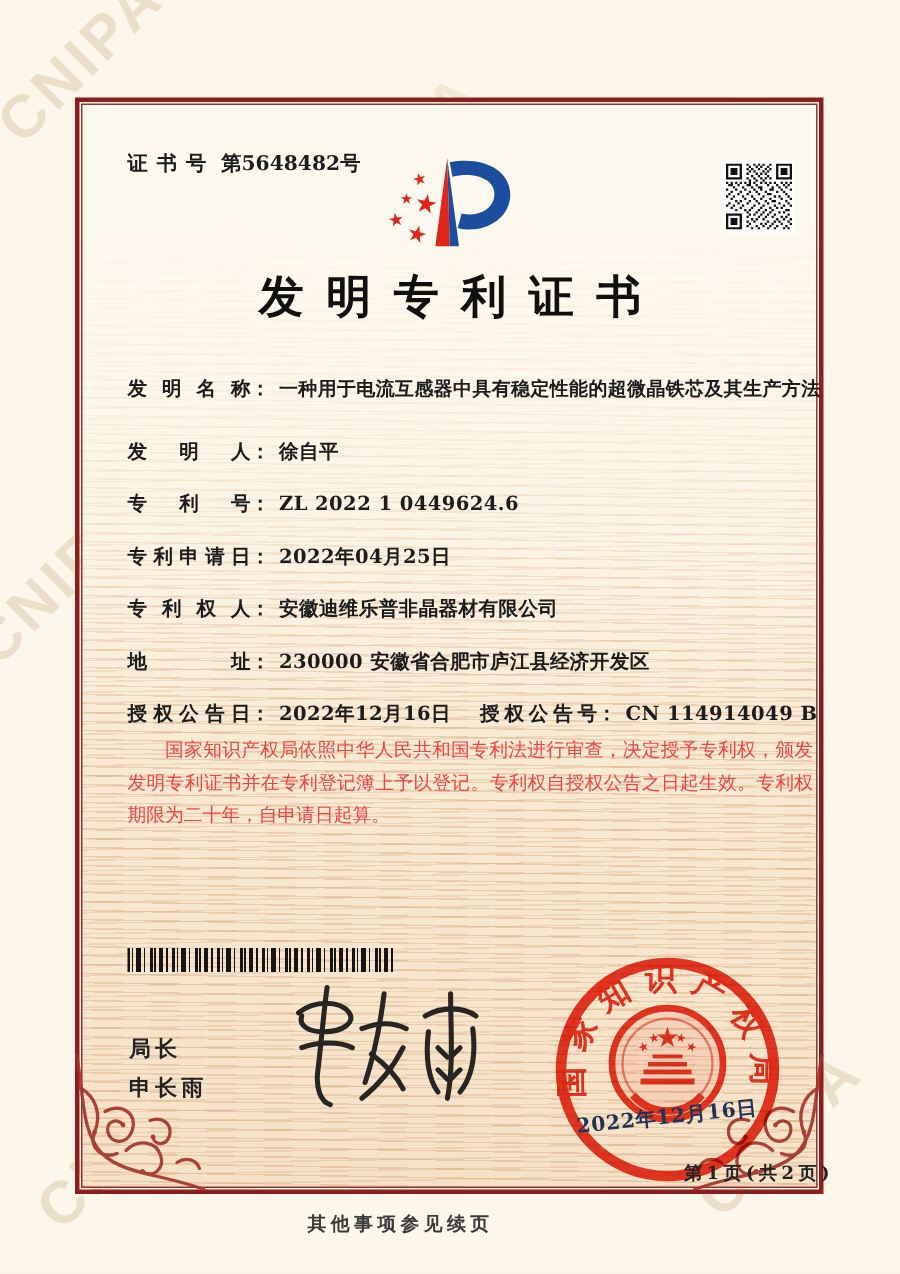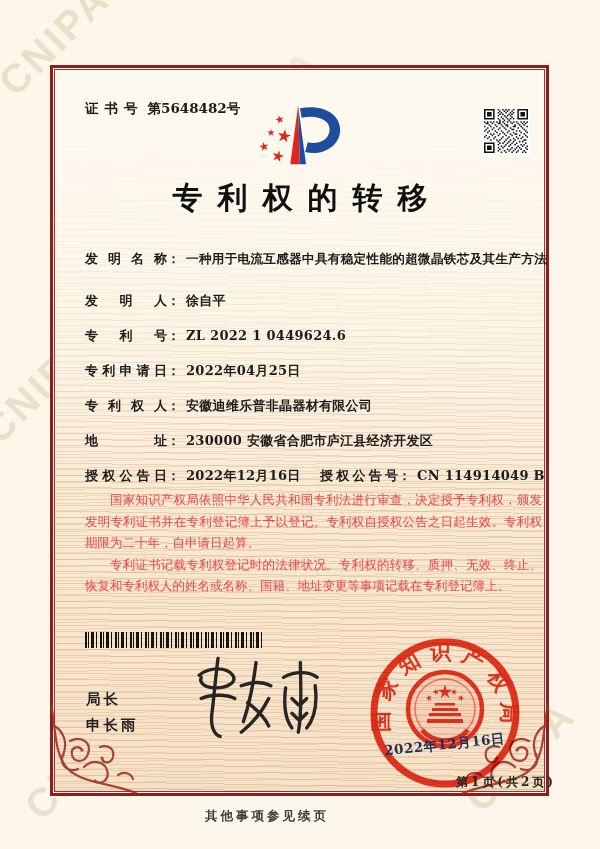--- a/index.html
+++ b/index.html
@@ -146,21 +146,21 @@
   <svg class="qr" viewBox="0 0 29 29">
     <rect width="29" height="29" fill="#fff"></rect>
     <g fill="#111">
       <path d="M0,0h7v7h-7z M22,0h7v7h-7z M0,22h7v7h-7z"></path>
       <path d="M1,1h5v5h-5z M23,1h5v5h-5z M1,23h5v5h-5z" fill="#fff"></path>
       <path d="M2,2h3v3h-3z M24,2h3v3h-3z M2,24h3v3h-3z"></path>
       <path d="M9,0h1v1h-1z M12,0h1v1h-1z M14,0h1v1h-1z M16,0h1v1h-1z M19,0h1v1h-1z M10,1h1v1h-1z M13,1h1v1h-1z M15,1h1v1h-1z M18,1h1v1h-1z M9,2h1v1h-1z M11,2h1v1h-1z M14,2h1v1h-1z M17,2h1v1h-1z M19,2h1v1h-1z M10,3h1v1h-1z M12,3h1v1h-1z M16,3h1v1h-1z M18,3h1v1h-1z M9,4h1v1h-1z M13,4h1v1h-1z M15,4h1v1h-1z M17,4h1v1h-1z M11,5h1v1h-1z M14,5h1v1h-1z M18,5h1v1h-1z M9,6h1v1h-1z M12,6h1v1h-1z M15,6h1v1h-1z M17,6h1v1h-1z M19,6h1v1h-1z M10,7h1v1h-1z M13,7h1v1h-1z M16,7h1v1h-1z M0,8h1v1h-1z M2,8h1v1h-1z M4,8h1v1h-1z M6,8h1v1h-1z M8,8h1v1h-1z M10,8h1v1h-1z M12,8h1v1h-1z M15,8h1v1h-1z M17,8h1v1h-1z M19,8h1v1h-1z M21,8h1v1h-1z M24,8h1v1h-1z M26,8h1v1h-1z M28,8h1v1h-1z M1,9h2v1h-2z M5,9h1v1h-1z M9,9h2v1h-2z M13,9h1v1h-1z M18,9h1v1h-1z M22,9h1v1h-1z M25,9h1v1h-1z M27,9h1v1h-1z M3,10h1v1h-1z M7,10h1v1h-1z M11,10h1v1h-1z M14,10h2v1h-2z M20,10h1v1h-1z M23,10h1v1h-1z M26,10h1v1h-1z M0,11h1v1h-1z M4,11h1v1h-1z M8,11h1v1h-1z M12,11h1v1h-1z M15,11h1v1h-1z M19,11h2v1h-2z M24,11h1v1h-1z M28,11h1v1h-1z M2,12h1v1h-1z M6,12h1v1h-1z M10,12h1v1h-1z M13,12h1v1h-1z M17,12h1v1h-1z M22,12h1v1h-1z M25,12h1v1h-1z M1,13h1v1h-1z M5,13h1v1h-1z M9,13h1v1h-1z M14,13h1v1h-1z M18,13h2v1h-2z M26,13h1v1h-1z M0,14h1v1h-1z M3,14h1v1h-1z M7,14h1v1h-1z M11,14h1v1h-1z M16,14h1v1h-1z M21,14h1v1h-1z M23,14h1v1h-1z M27,14h1v1h-1z M2,15h1v1h-1z M8,15h1v1h-1z M12,15h1v1h-1z M15,15h1v1h-1z M19,15h1v1h-1z M24,15h1v1h-1z M28,15h1v1h-1z M4,16h1v1h-1z M6,16h1v1h-1z M10,16h1v1h-1z M13,16h1v1h-1z M17,16h1v1h-1z M20,16h2v1h-2z M26,16h1v1h-1z M1,17h1v1h-1z M5,17h1v1h-1z M9,17h1v1h-1z M14,17h1v1h-1z M18,17h1v1h-1z M23,17h1v1h-1z M27,17h1v1h-1z M0,18h1v1h-1z M3,18h1v1h-1z M7,18h1v1h-1z M12,18h1v1h-1z M16,18h1v1h-1z M21,18h1v1h-1z M25,18h1v1h-1z M28,18h1v1h-1z M2,19h1v1h-1z M6,19h1v1h-1z M11,19h1v1h-1z M15,19h1v1h-1z M19,19h1v1h-1z M22,19h1v1h-1z M24,19h1v1h-1z M4,20h1v1h-1z M8,20h1v1h-1z M10,20h1v1h-1z M14,20h1v1h-1z M17,20h1v1h-1z M20,20h1v1h-1z M26,20h2v1h-2z M9,21h1v1h-1z M13,21h1v1h-1z M16,21h1v1h-1z M19,21h1v1h-1z M23,21h1v1h-1z M25,21h1v1h-1z M10,22h1v1h-1z M12,22h1v1h-1z M15,22h1v1h-1z M18,22h1v1h-1z M21,22h1v1h-1z M27,22h1v1h-1z M9,23h1v1h-1z M14,23h1v1h-1z M17,23h1v1h-1z M20,23h1v1h-1z M24,23h1v1h-1z M26,23h1v1h-1z M11,24h1v1h-1z M13,24h1v1h-1z M16,24h1v1h-1z M22,24h1v1h-1z M25,24h1v1h-1z M28,24h1v1h-1z M9,25h1v1h-1z M12,25h1v1h-1z M18,25h1v1h-1z M21,25h1v1h-1z M23,25h1v1h-1z M27,25h1v1h-1z M10,26h1v1h-1z M15,26h1v1h-1z M17,26h1v1h-1z M20,26h1v1h-1z M24,26h1v1h-1z M28,26h1v1h-1z M9,27h1v1h-1z M13,27h1v1h-1z M16,27h1v1h-1z M19,27h1v1h-1z M22,27h1v1h-1z M26,27h1v1h-1z M11,28h1v1h-1z M14,28h1v1h-1z M18,28h1v1h-1z M21,28h1v1h-1z M25,28h1v1h-1z M27,28h1v1h-1z"></path>
     </g>
   </svg>
 
-  <div class="title">专利权的转移</div>
+  <div class="title">发明专利证书</div>
 
   <div class="fields">
     <div class="frow" style="top:0;">
       <span class="lab">发明名称</span><span>：</span><span class="val" style="font-size:12.6px">一种用于电流互感器中具有稳定性能的超微晶铁芯及其生产方法</span>
     </div>
     <div class="frow" style="top:42px;">
       <span class="lab">发明人</span><span>：</span><span class="val">徐自平</span>
     </div>
     <div class="frow" style="top:77px;">
       <span class="lab">专利号</span><span>：</span><span class="val">ZL 2022 1 0449624.6</span>
@@ -177,21 +177,20 @@
     <div class="frow" style="top:217px;">
       <span class="lab">授权公告日</span><span>：</span><span class="val">2022年12月16日</span>
       <span class="pair2">
         <span class="lab">授权公告号</span><span>：</span><span class="val">CN 114914049 B</span>
       </span>
     </div>
   </div>
 
   <div class="legal">
     <p>国家知识产权局依照中华人民共和国专利法进行审查，决定授予专利权，颁发发明专利证书并在专利登记簿上予以登记。专利权自授权公告之日起生效。专利权期限为二十年，自申请日起算。</p>
-    <p>专利证书记载专利权登记时的法律状况。专利权的转移、质押、无效、终止、恢复和专利权人的姓名或名称、国籍、地址变更等事项记载在专利登记簿上。</p>
   </div>
 
   <div class="barcode"></div>
 
   <div class="director t">局长</div>
   <div class="director n">申长雨</div>
 
   <svg class="sig" viewBox="0 0 130 90">
     <g fill="none" stroke="#161616" stroke-width="3.2" stroke-linecap="round" stroke-linejoin="round" opacity="0.92">
       <path d="M30,6 C28,20 26,44 24,60 C23,70 26,78 32,80"></path>

